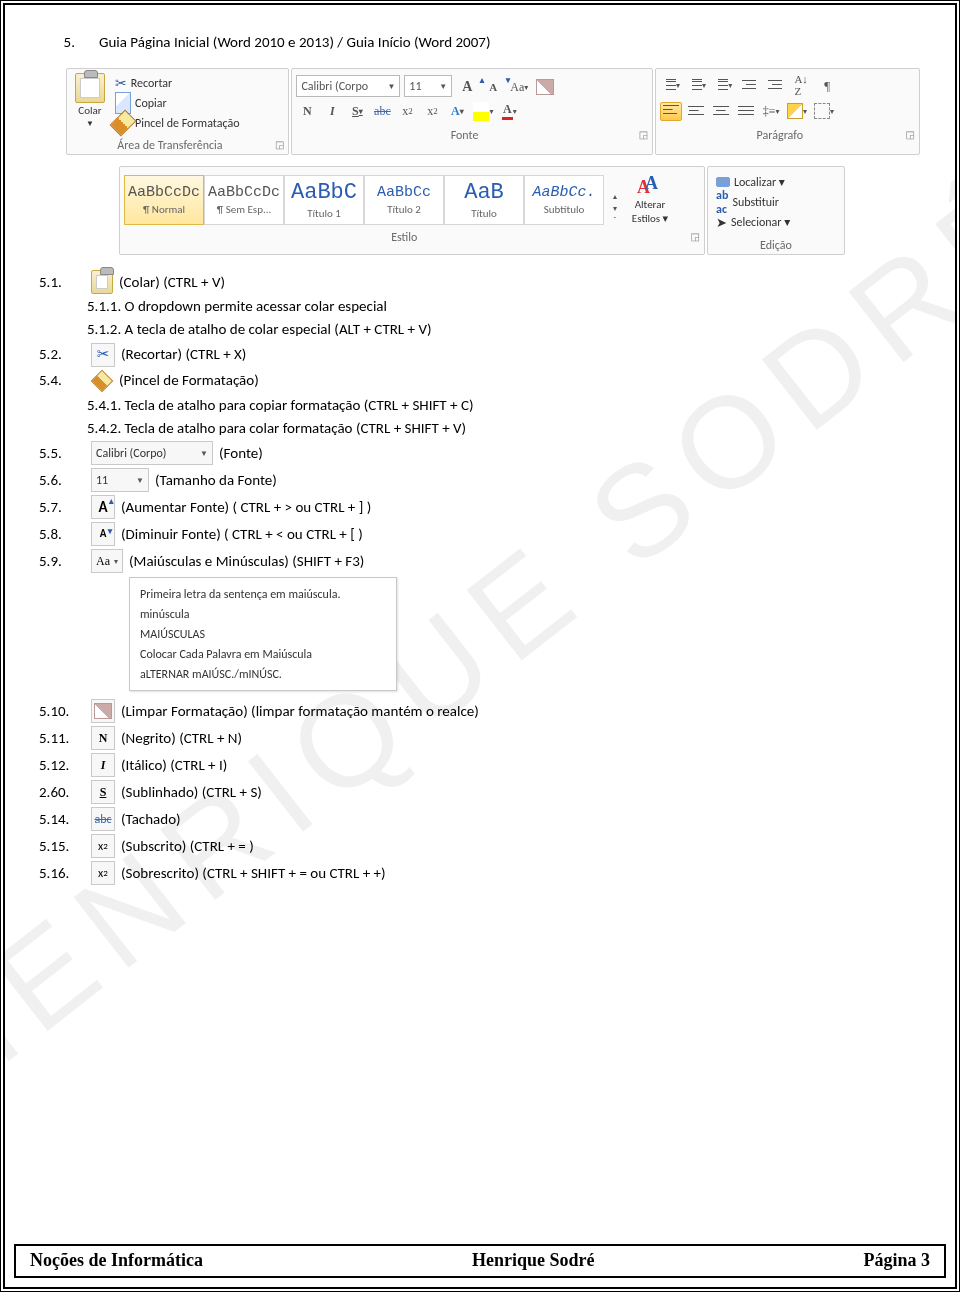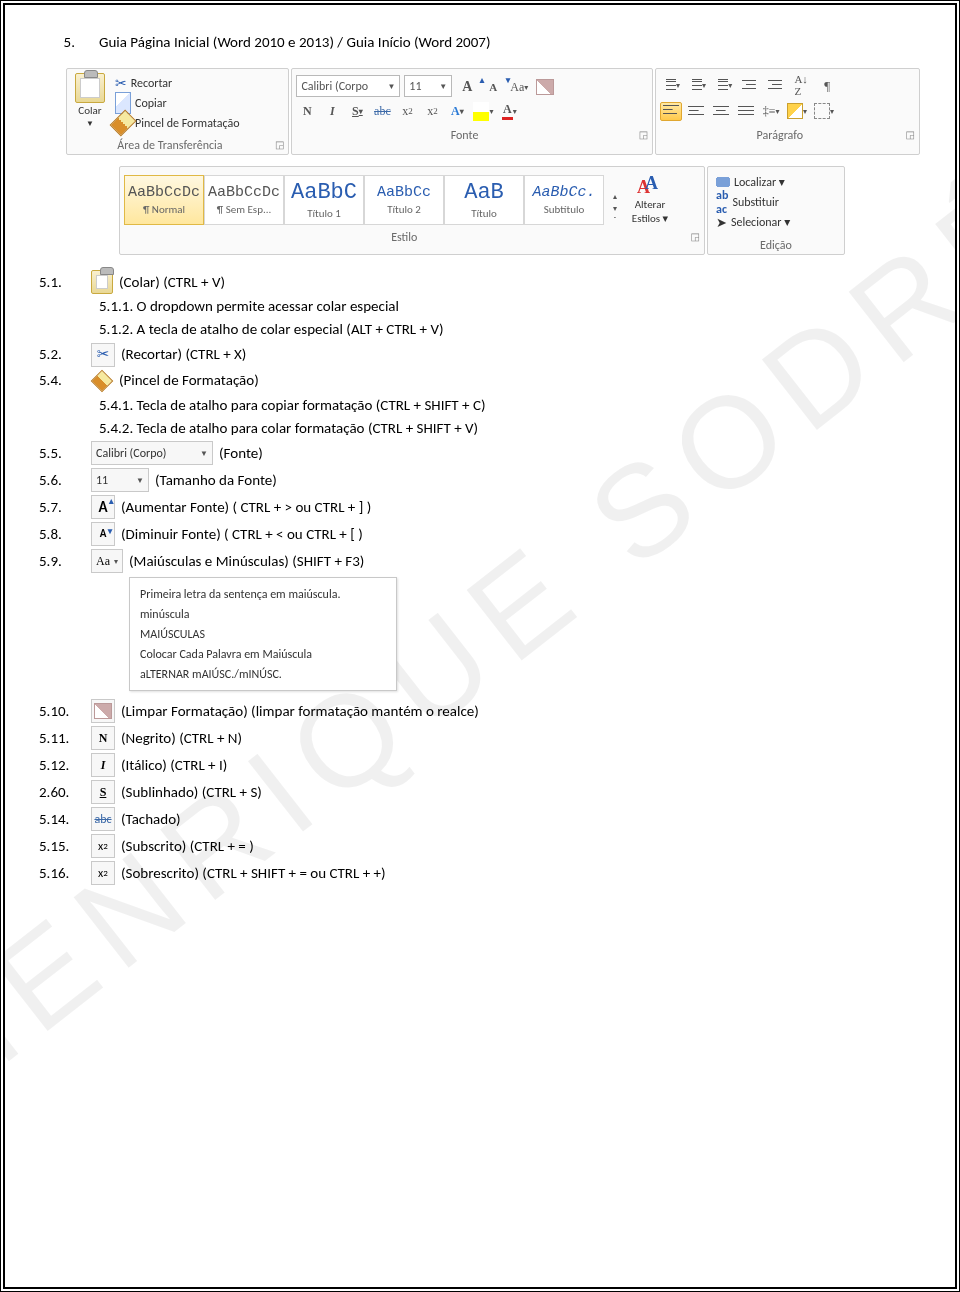--- a/index.html
+++ b/index.html
@@ -201,21 +201,21 @@
   .edit-col{display:flex;flex-direction:column;gap:2px;font-size:12px;color:#333;padding:2px 4px}
   .edit-col span{display:flex;align-items:center;gap:4px;height:18px}
   .binoc{display:inline-block;width:14px;height:12px;background:radial-gradient(circle at 30% 50%,#7aa0d8 40%,transparent 41%),radial-gradient(circle at 70% 50%,#7aa0d8 40%,transparent 41%)}
   .repl{font-size:12px;color:#2a5db0;font-weight:bold}
   .cursor{font-family:Arial;font-size:13px}
   .list{margin:0;padding:0}
   .row{margin:3px 0 3px 0;line-height:1.35}
   .lvl1{display:flex;align-items:center;gap:16px}
   .lvl1 .n{display:inline-block;width:36px;flex:0 0 36px}
   .lvl1 .body{display:flex;align-items:center;gap:6px;flex-wrap:wrap}
-  .lvl2{margin-left:60px}
+  .lvl2{margin-left:48px}
   .small-icon{
     display:inline-flex;align-items:center;justify-content:center;
     width:22px;height:22px;border:1px solid #c9c9c9;background:#f7f7f7;
     font-size:12px;vertical-align:middle;
   }
   .small-icon.wide{width:auto;padding:0 4px;gap:4px;font-size:12px}
   .small-icon.naked{border:none;background:none}
   .sci{color:#2a5db0;font-size:15px}
   .sz{color:#333}
   .dropdown-box{
@@ -585,15 +585,20 @@
         <span class="body">
                 <span class="small-icon">x<sup class="t">2</sup></span>
         <span>(Sobrescrito) (CTRL + SHIFT + =  ou CTRL + +)</span>
               </span>
             </div>
 
     </div>
   </div>
 </div>
 
+<div class="footer">
+  <span>Noções de Informática</span>
+  <span>Henrique Sodré</span>
+  <span>Página 3</span>
+</div>
 
 </div>
   </div>
 
 </body></html>

